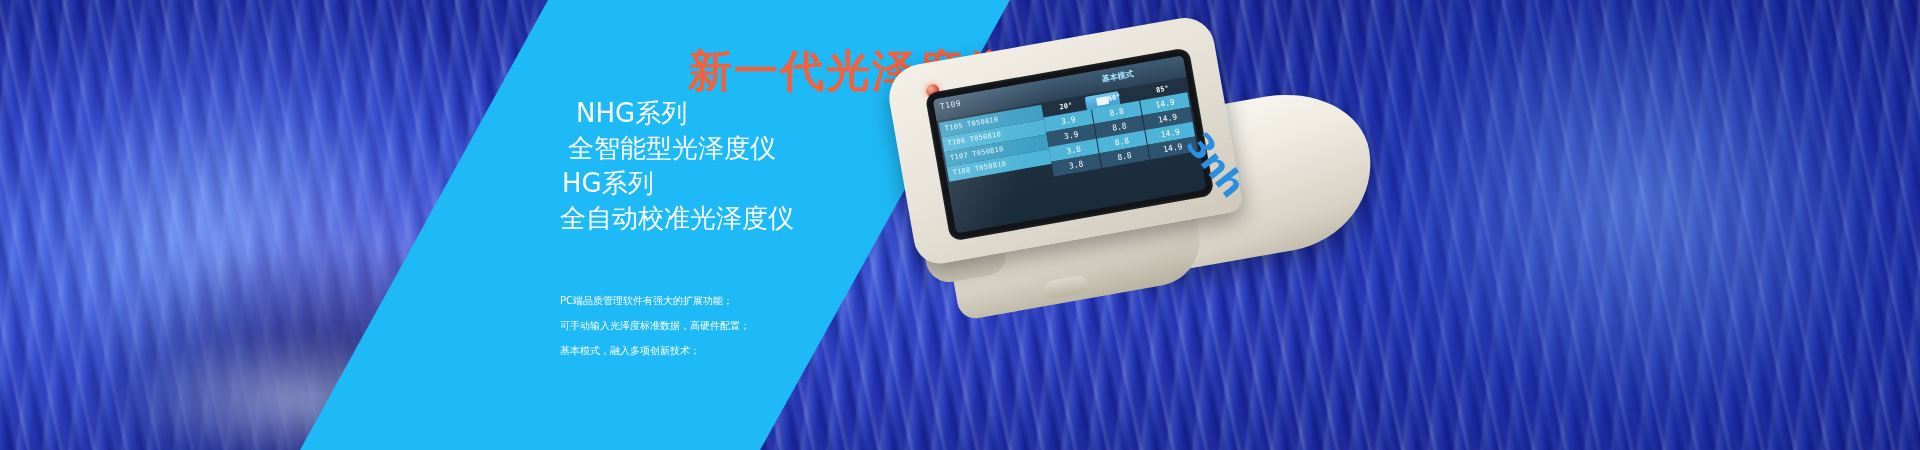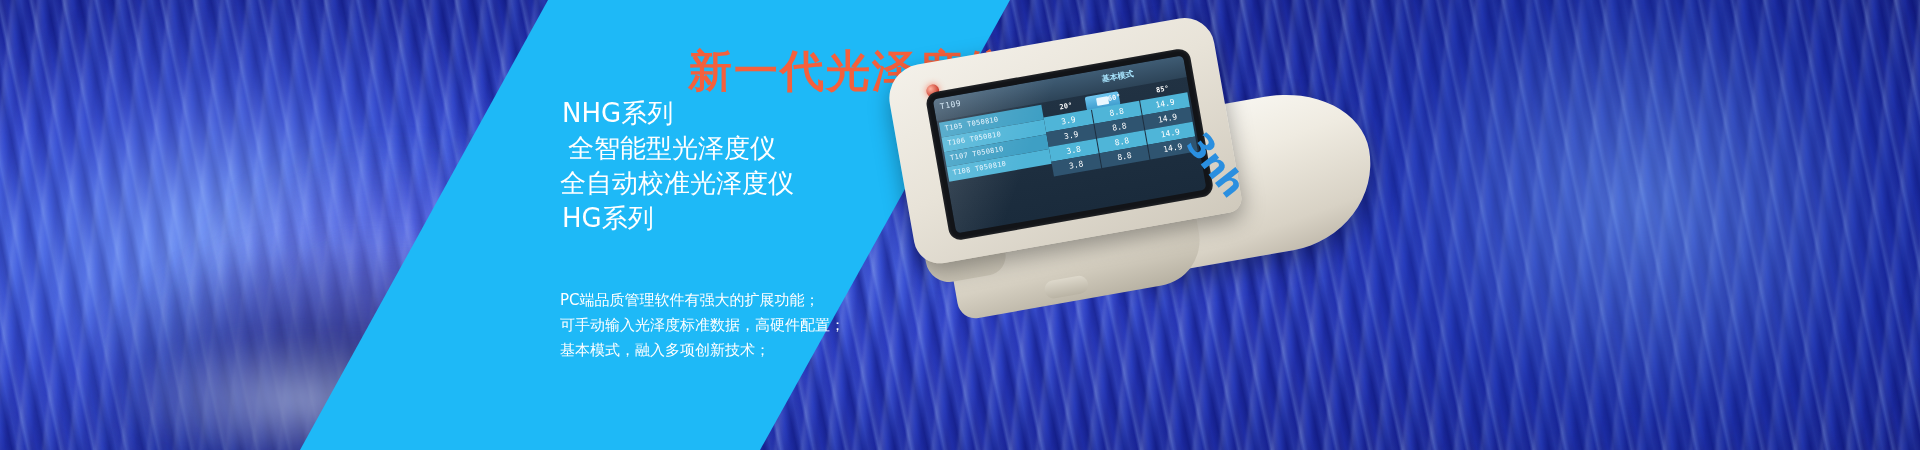--- a/index.html
+++ b/index.html
@@ -65,27 +65,27 @@
   .textblock{position:absolute;left:560px;top:0;width:520px;height:450px;}
   .title-cn{
     position:absolute;left:128px;top:47px;
     font-size:44px;line-height:48px;letter-spacing:2px;
     font-weight:700;color:#f4603c;white-space:nowrap;
     font-family:"DejaVu Sans","Liberation Sans",sans-serif;
   }
   .lines{position:absolute;left:0px;top:96px;width:520px;}
   .line{font-size:26px;line-height:35px;color:#ffffff;font-weight:400;white-space:nowrap;
         font-family:"DejaVu Sans","Liberation Sans",sans-serif;}
-  .line.l1{margin-left:2px;}
+  .line.l1{margin-left:16px;}
   .line.l2{margin-left:8px;}
   .line.l3{margin-left:2px;}
   .line.l4{margin-left:0px;}
 
   .para{position:absolute;left:0px;top:288px;width:560px;}
-  .pline{font-size:15px;line-height:25px;color:#ffffff;white-space:nowrap;font-weight:400;
+  .pline{font-size:10px;line-height:25px;color:#ffffff;white-space:nowrap;font-weight:400;
          font-family:"DejaVu Sans","Liberation Sans",sans-serif;}
 
   
   .device{position:absolute;left:880px;top:18px;width:520px;height:400px;}
   .dev-body{
     position:absolute;left:30px;top:10px;width:460px;height:340px;
     transform:rotate(-10deg);
   }
   .dev-hood{
     position:absolute;left:0px;top:0px;width:330px;height:200px;
@@ -183,22 +183,22 @@
 
   <div class="cyan-panel-2"></div>
 
   <div class="textblock">
 
     <div class="title-cn">新一代光泽度仪</div>
 
     <div class="lines">
       <div class="line l1">NHG系列</div>
       <div class="line l2">全智能型光泽度仪</div>
+      <div class="line l3">HG系列</div>
       <div class="line l4">全自动校准光泽度仪</div>
-      <div class="line l3">HG系列</div>
     </div>
 
     <div class="para">
       <div class="pline">PC端品质管理软件有强大的扩展功能；</div>
       <div class="pline">可手动输入光泽度标准数据，高硬件配置；</div>
       <div class="pline">基本模式，融入多项创新技术；</div>
     </div>
 
   </div>
 

